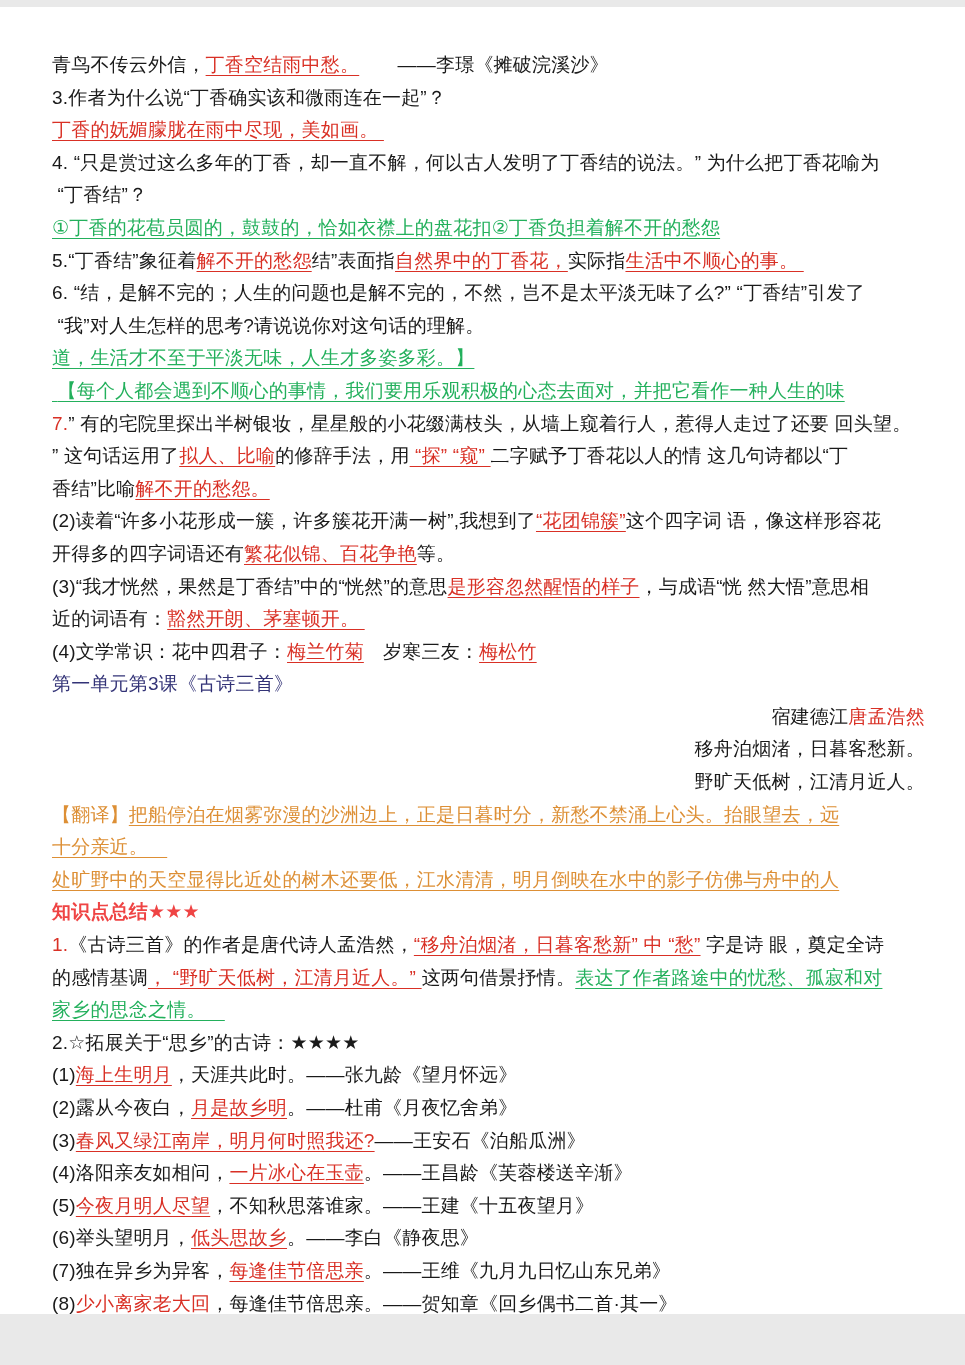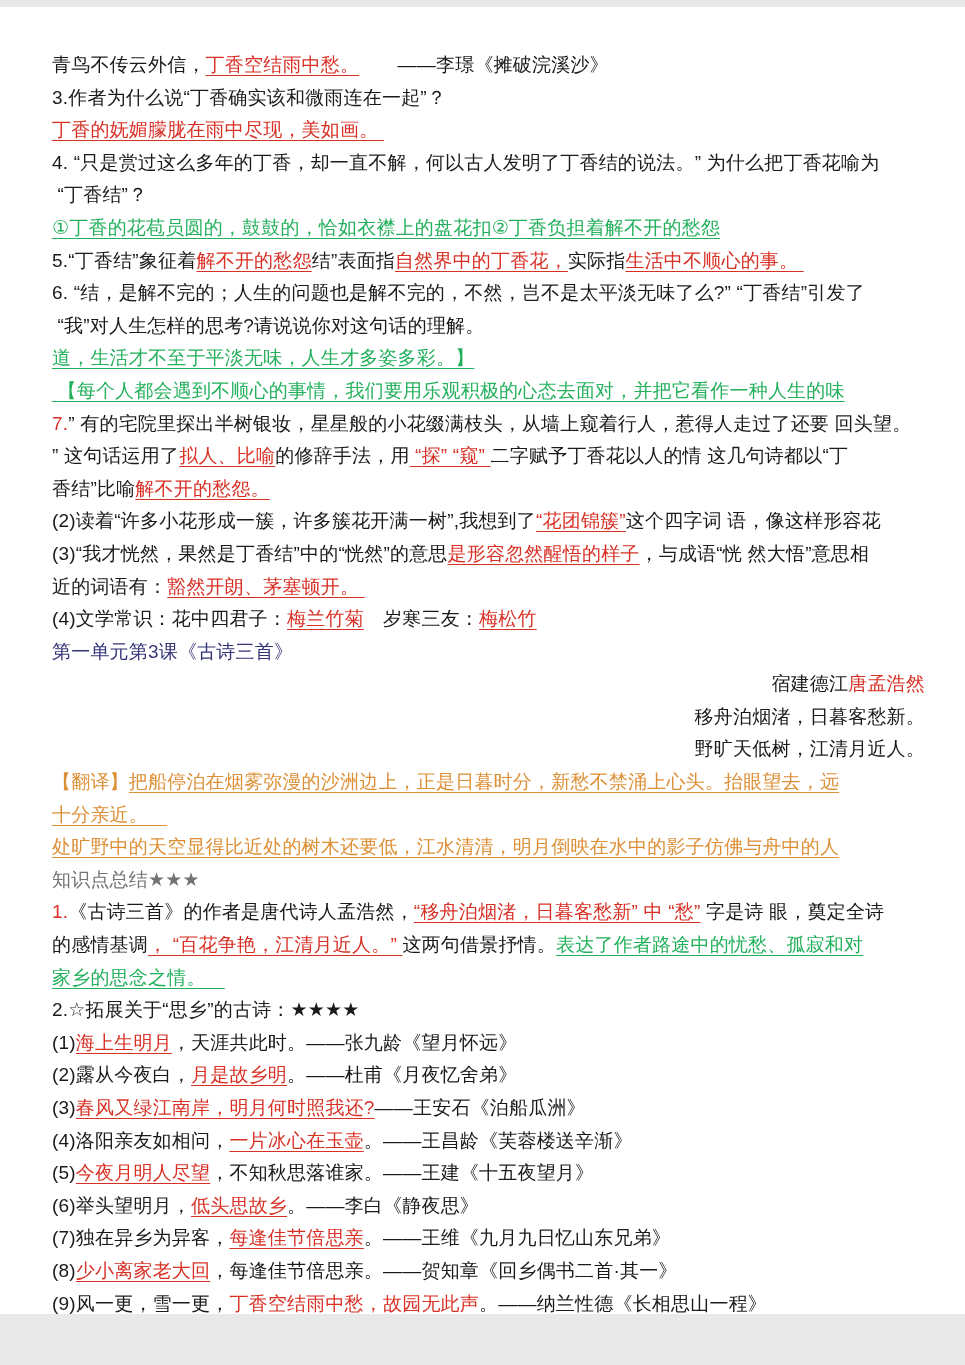--- a/index.html
+++ b/index.html
@@ -20,21 +20,21 @@
   .doc-body{
     font-size:19px;
     line-height:32.6px;
     color:var(--black,#1a1a1a);
     letter-spacing:0.2px;
   }
   .line{white-space:pre-wrap;}
   .line.center{text-align:right;}
   .seg{text-underline-offset:4px;text-decoration-thickness:1.5px;}
   .s-k{color:var(--black,#1a1a1a);}
-  .s-b{color:#737373;font-weight:normal;}
+  .s-b{color:#ef4444;font-weight:bold;}
   .s-r{color:var(--red,#d93025);text-decoration:underline;}
   .s-rp{color:var(--red,#d93025);}
   .s-g{color:var(--green,#23b05c);text-decoration:underline;}
   .s-o{color:var(--orange,#dd8f35);}
   .s-ou{color:var(--orange,#dd8f35);text-decoration:underline;}
   .s-p{color:var(--purple,#333377);}
 </style>
 </head>
 <body>
 
@@ -48,33 +48,34 @@
       <div class="line"><span class="seg s-g">①丁香的花苞员圆的，鼓鼓的，恰如衣襟上的盘花扣②丁香负担着解不开的愁怨</span></div>
       <div class="line"><span class="seg s-k">5.“丁香结”象征着</span><span class="seg s-r">解不开的愁怨</span><span class="seg s-k">结”表面指</span><span class="seg s-r">自然界中的丁香花，</span><span class="seg s-k">实际指</span><span class="seg s-r">生活中不顺心的事。 </span></div>
       <div class="line"><span class="seg s-k">6. “结，是解不完的；人生的问题也是解不完的，不然，岂不是太平淡无味了么?” “丁香结”引发了</span></div>
       <div class="line"><span class="seg s-k"> “我”对人生怎样的思考?请说说你对这句话的理解。</span></div>
       <div class="line"><span class="seg s-g">道，生活才不至于平淡无味，人生才多姿多彩。】</span></div>
       <div class="line"><span class="seg s-g"> 【每个人都会遇到不顺心的事情，我们要用乐观积极的心态去面对，并把它看作一种人生的味</span></div>
       <div class="line"><span class="seg s-rp">7.</span><span class="seg s-k">” 有的宅院里探出半树银妆，星星般的小花缀满枝头，从墙上窥着行人，惹得人走过了还要 回头望。</span></div>
       <div class="line"><span class="seg s-k">” 这句话运用了</span><span class="seg s-r">拟人、比喻</span><span class="seg s-k">的修辞手法，用</span><span class="seg s-r"> “探” “窥” </span><span class="seg s-k">二字赋予丁香花以人的情 这几句诗都以“丁</span></div>
       <div class="line"><span class="seg s-k">香结”比喻</span><span class="seg s-r">解不开的愁怨。</span></div>
       <div class="line"><span class="seg s-k">(2)读着“许多小花形成一簇，许多簇花开满一树”,我想到了</span><span class="seg s-r">“花团锦簇”</span><span class="seg s-k">这个四字词 语，像这样形容花</span></div>
+      <div class="line"><span class="seg s-k">开得多的四字词语还有</span><span class="seg s-r">繁花似锦、百花争艳</span><span class="seg s-k">等。</span></div>
       <div class="line"><span class="seg s-k">(3)“我才恍然，果然是丁香结”中的“恍然”的意思</span><span class="seg s-r">是形容忽然醒悟的样子</span><span class="seg s-k">，与成语“恍 然大悟”意思相</span></div>
       <div class="line"><span class="seg s-k">近的词语有：</span><span class="seg s-r">豁然开朗、茅塞顿开。 </span></div>
       <div class="line"><span class="seg s-k">(4)文学常识：花中四君子：</span><span class="seg s-r">梅兰竹菊</span><span class="seg s-k">　岁寒三友：</span><span class="seg s-r">梅松竹</span></div>
       <div class="line"><span class="seg s-p">第一单元第3课《古诗三首》</span></div>
       <div class="line center"><span class="seg s-k">宿建德江</span><span class="seg s-rp">唐孟浩然</span></div>
       <div class="line center"><span class="seg s-k">移舟泊烟渚，日暮客愁新。</span></div>
       <div class="line center"><span class="seg s-k">野旷天低树，江清月近人。</span></div>
       <div class="line"><span class="seg s-o">【翻译】</span><span class="seg s-ou">把船停泊在烟雾弥漫的沙洲边上，正是日暮时分，新愁不禁涌上心头。抬眼望去，远</span></div>
       <div class="line"><span class="seg s-ou">十分亲近。　</span></div>
       <div class="line"><span class="seg s-ou">处旷野中的天空显得比近处的树木还要低，江水清清，明月倒映在水中的影子仿佛与舟中的人</span></div>
       <div class="line"><span class="seg s-b">知识点总结★★★</span></div>
       <div class="line"><span class="seg s-rp">1.</span><span class="seg s-k">《古诗三首》的作者是唐代诗人孟浩然，</span><span class="seg s-r">“移舟泊烟渚，日暮客愁新” 中 “愁”</span><span class="seg s-k"> 字是诗 眼，奠定全诗</span></div>
-      <div class="line"><span class="seg s-k">的感情基调</span><span class="seg s-r">， “百花争艳，江清月近人。” </span><span class="seg s-k">这两句借景抒情。</span><span class="seg s-g">表达了作者路途中的忧愁、孤寂和对</span></div>
+      <div class="line"><span class="seg s-k">的感情基调</span><span class="seg s-r">， “野旷天低树，江清月近人。” </span><span class="seg s-k">这两句借景抒情。</span><span class="seg s-g">表达了作者路途中的忧愁、孤寂和对</span></div>
       <div class="line"><span class="seg s-g">家乡的思念之情。　</span></div>
       <div class="line"><span class="seg s-k">2.☆拓展关于“思乡”的古诗：★★★★</span></div>
       <div class="line"><span class="seg s-k">(1)</span><span class="seg s-r">海上生明月</span><span class="seg s-k">，天涯共此时。——张九龄《望月怀远》</span></div>
       <div class="line"><span class="seg s-k">(2)露从今夜白，</span><span class="seg s-r">月是故乡明</span><span class="seg s-k">。——杜甫《月夜忆舍弟》</span></div>
       <div class="line"><span class="seg s-k">(3)</span><span class="seg s-r">春风又绿江南岸，明月何时照我还?</span><span class="seg s-k">——王安石《泊船瓜洲》</span></div>
       <div class="line"><span class="seg s-k">(4)洛阳亲友如相问，</span><span class="seg s-r">一片冰心在玉壶</span><span class="seg s-k">。——王昌龄《芙蓉楼送辛渐》</span></div>
       <div class="line"><span class="seg s-k">(5)</span><span class="seg s-r">今夜月明人尽望</span><span class="seg s-k">，不知秋思落谁家。——王建《十五夜望月》</span></div>
       <div class="line"><span class="seg s-k">(6)举头望明月，</span><span class="seg s-r">低头思故乡</span><span class="seg s-k">。——李白《静夜思》</span></div>
       <div class="line"><span class="seg s-k">(7)独在异乡为异客，</span><span class="seg s-r">每逢佳节倍思亲</span><span class="seg s-k">。——王维《九月九日忆山东兄弟》</span></div>
       <div class="line"><span class="seg s-k">(8)</span><span class="seg s-r">少小离家老大回</span><span class="seg s-k">，每逢佳节倍思亲。——贺知章《回乡偶书二首·其一》</span></div>

